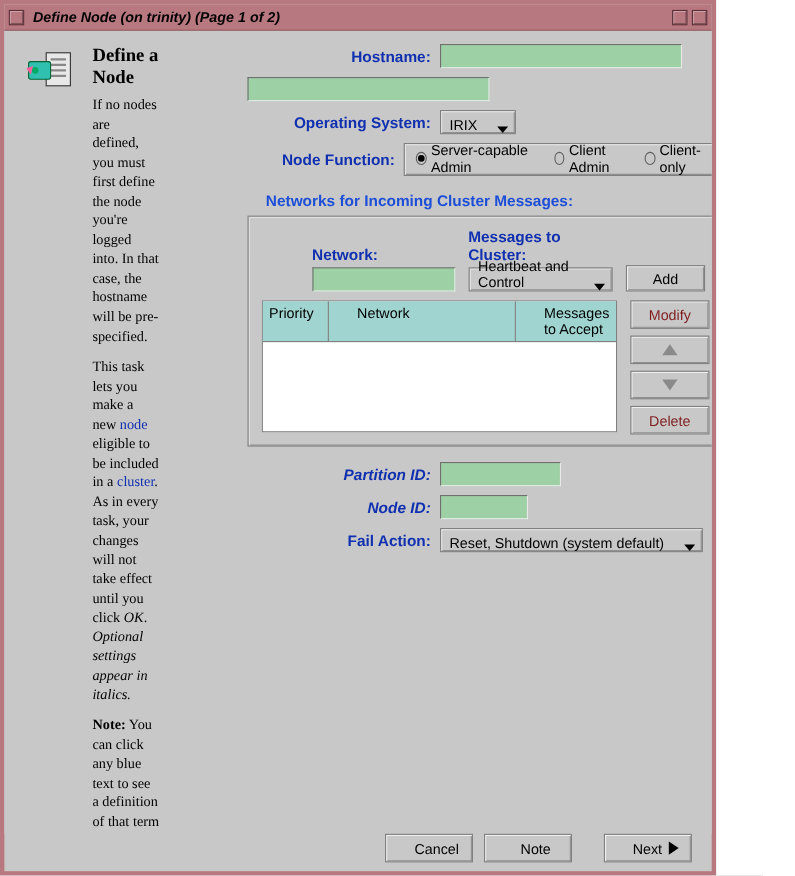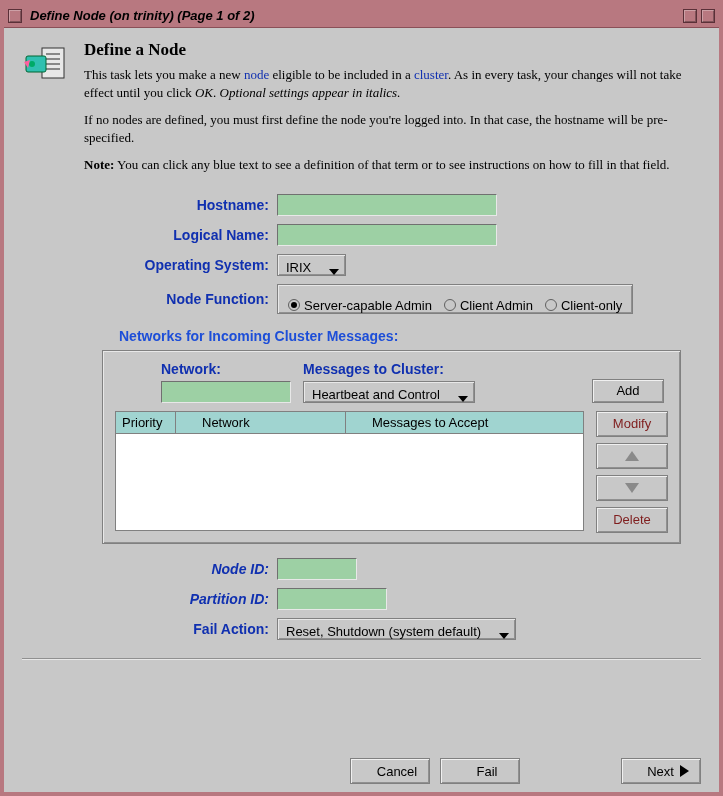--- a/index.html
+++ b/index.html
@@ -5,21 +5,21 @@
   * { box-sizing: border-box; }
   body {
     margin: 0;
     font-family: Helvetica, Arial, sans-serif;
     font-size: 13px;
     background: #fff;
     width: 723px;
     height: 796px;
   }
   .window {
-    width: 723px;
+    width: 651px;
     height: 796px;
     border: 4px solid #b87880;
     background: #c8c8c8;
     display: flex;
     flex-direction: column;
   }
   .titlebar {
     height: 24px;
     background: #b87880;
     display: flex;
@@ -40,21 +40,21 @@
     font-style: italic;
     font-size: 13px;
     color: #000;
     padding-left: 8px;
   }
   .content {
     flex: 1;
     background: #c8c8c8;
     padding: 12px 18px 10px 18px;
     display: flex;
-    flex-direction: column;
+    flex-direction: row;
     overflow: hidden;
   }
   .header-row {
     display: flex;
     gap: 14px;
     margin-bottom: 10px;
   }
   .wizard-icon {
     width: 48px;
     height: 48px;
@@ -261,39 +261,38 @@
         <line x1="24" y1="14" x2="38" y2="14" stroke="#888" stroke-width="2"></line>
         <line x1="24" y1="19" x2="38" y2="19" stroke="#888" stroke-width="2"></line>
         <line x1="24" y1="24" x2="38" y2="24" stroke="#888" stroke-width="2"></line>
         <line x1="24" y1="29" x2="38" y2="29" stroke="#888" stroke-width="2"></line>
         <rect x="4" y="16" width="20" height="16" rx="2" fill="#30c0b0" stroke="#063"></rect>
         <circle cx="10" cy="24" r="3" fill="#0a6"></circle>
         <polygon points="2,22 8,20 6,28" fill="#ff60a0"></polygon>
       </svg>
       <div class="header-text">
         <h1 class="page-title">Define a Node</h1>
+        <p class="desc">If no nodes are defined, you must first define the node you're logged into.  In that case, the hostname will be pre-specified.</p>
         <p class="desc">
           <span>This task lets you make a new </span><span class="link">node</span><span> eligible to be included in a </span><span class="link">cluster</span><span>. As in every task, your changes will not take effect until you click </span><span class="italic">OK</span><span>. </span><span class="italic">Optional settings appear in italics.</span>
         </p>
-        <p class="desc">If no nodes are defined, you must first define the node you're logged into.  In that case, the hostname will be pre-specified.</p>
         <p class="desc">
           <span class="bold">Note:</span><span> You can click any blue text to see a definition of that term or to see instructions on how to fill in that field.</span>
         </p>
       </div>
     </div>
 
     <div class="form">
 
       <div class="form-row">
         <div class="form-label">Hostname:</div>
         <input class="text-input w220" value="" style="">
       </div>
 
       <div class="form-row">
-        <div class="form-label">Logical Name:</div>
         <input class="text-input w220" value="" style="">
       </div>
 
       <div class="form-row">
         <div class="form-label">Operating System:</div>
         <div class="dropdown">
           <span>IRIX</span>
           <span class="dropdown-arrow"></span>
         </div>
       </div>
@@ -359,27 +358,27 @@
             <div class="btn disabled">
               <span>Delete</span>
             </div>
           </div>
         </div>
       </div>
 
       <div style="height:14px"></div>
 
       <div class="form-row">
+        <div class="form-label italic-lbl">Partition ID:</div>
+        <input class="text-input w110" value="" style="">
+      </div>
+
+      <div class="form-row">
         <div class="form-label italic-lbl">Node ID:</div>
         <input class="text-input w80" value="" style="">
-      </div>
-
-      <div class="form-row">
-        <div class="form-label italic-lbl">Partition ID:</div>
-        <input class="text-input w110" value="" style="">
       </div>
 
       <div class="form-row">
         <div class="form-label">Fail Action:</div>
         <div class="dropdown">
           <span>Reset, Shutdown (system default)</span>
           <span class="dropdown-arrow"></span>
         </div>
       </div>
 
@@ -388,21 +387,21 @@
     <hr class="hr">
 
   </div>
 
   <div class="footer">
     <div class="spacer-left"></div>
     <div class="btn">
       <span>Cancel</span>
     </div>
     <div class="btn">
-      <span>Fail</span>
+      <span>Note</span>
     </div>
     <div class="spacer-mid"></div>
     <div class="btn">
       <span>Next</span>
       <span class="tri-right"></span>
     </div>
   </div>
 
 </div>
 

